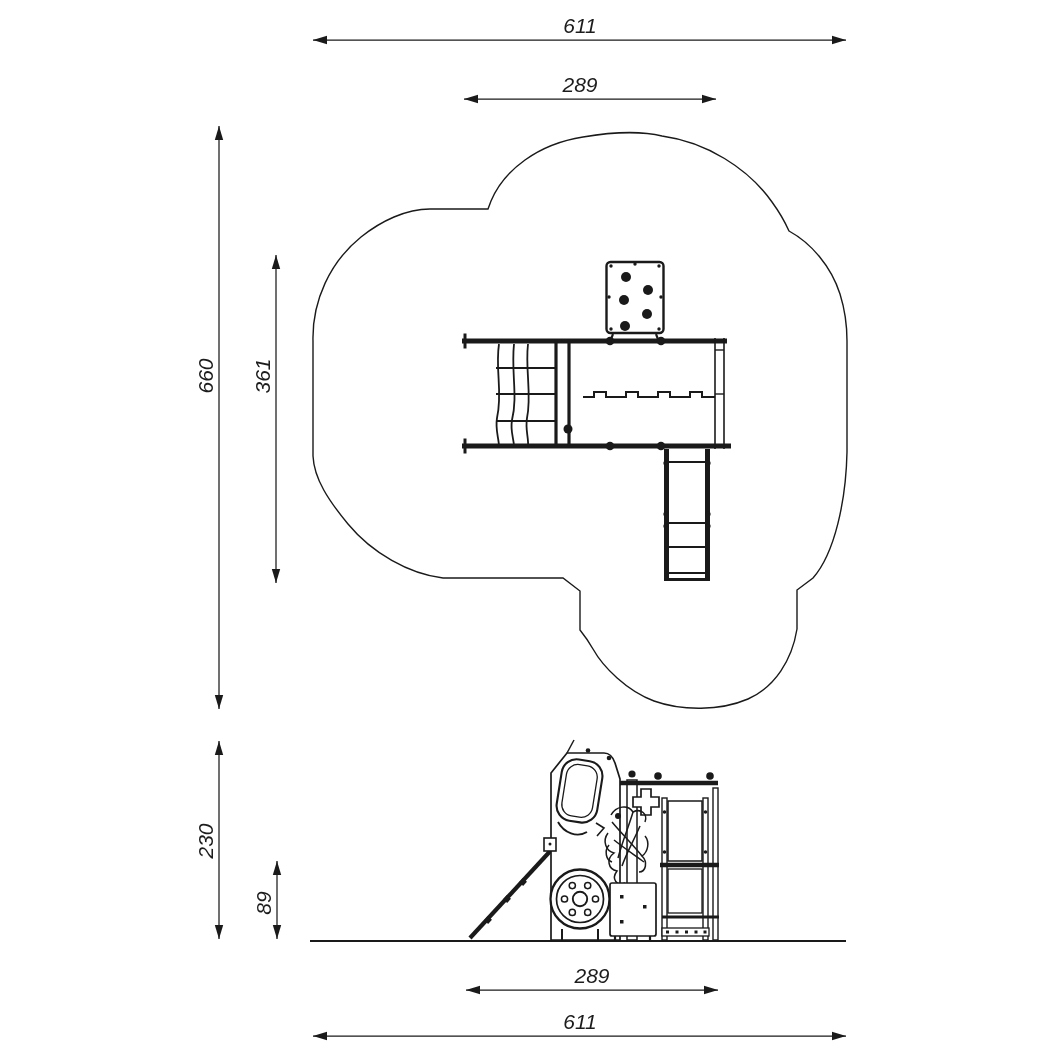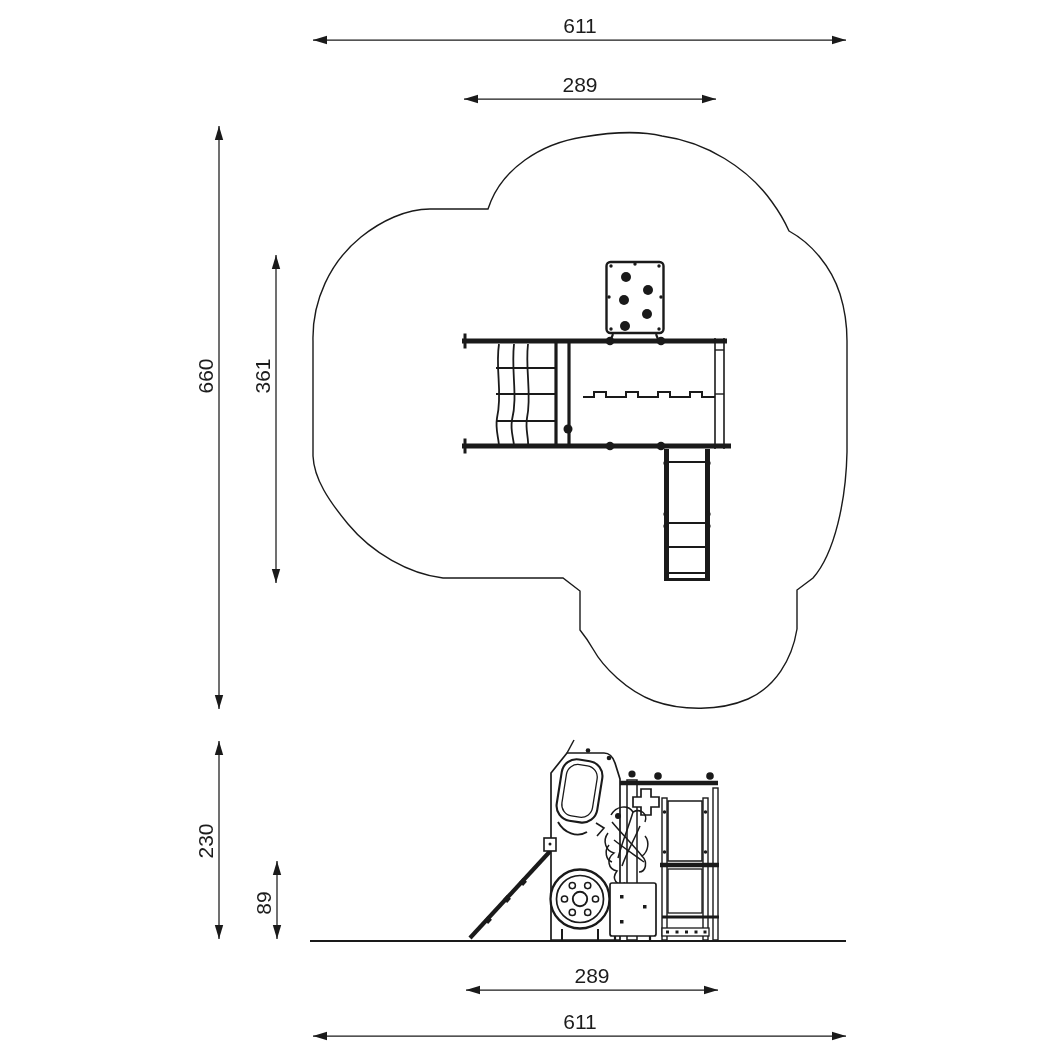--- a/index.html
+++ b/index.html
@@ -1,17 +1,17 @@
 <!DOCTYPE html>
 <html><head>
 <meta charset="utf-8">
 <style>
   html,body{margin:0;padding:0;background:#ffffff;}
   .stage{position:relative;width:1058px;height:1058px;background:#ffffff;overflow:hidden;
-         font-family:"Liberation Sans",sans-serif;}
+         font-family:"Liberation Sans",sans-serif;font-style:italic;}
   svg{display:block;}
   .dim-line{stroke:#1a1a1a;stroke-width:1.25;}
   .dim-text{fill:#1c1c1c;font-size:21px;font-family:"Liberation Sans",sans-serif;}
   .thin{stroke:#1a1a1a;fill:none;}
   .white{fill:#ffffff;stroke:#1a1a1a;}
   .blk{fill:#1a1a1a;stroke:none;}
 </style>
 </head>
 <body>
 

